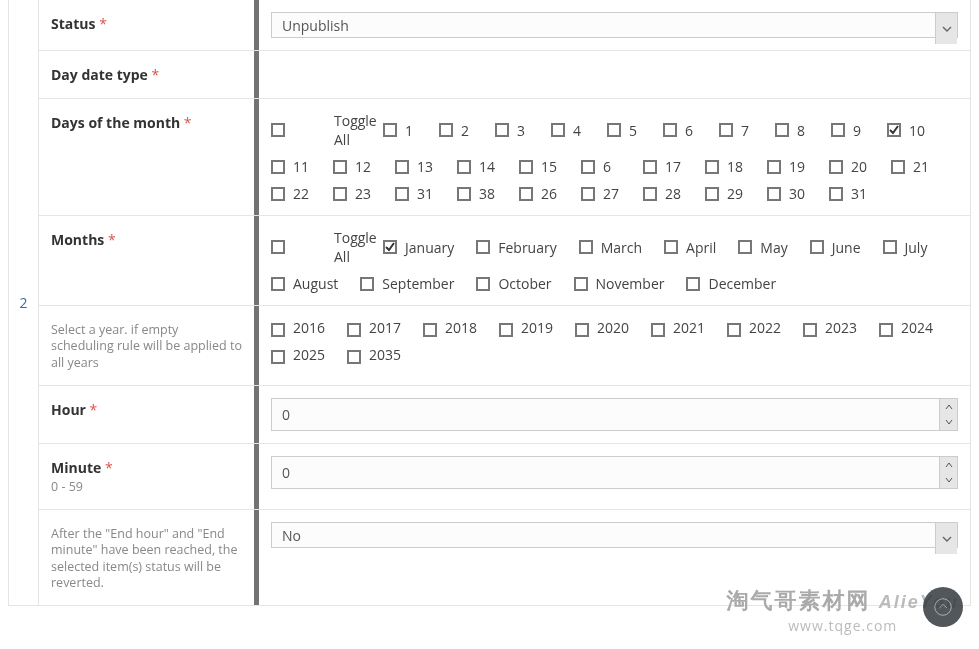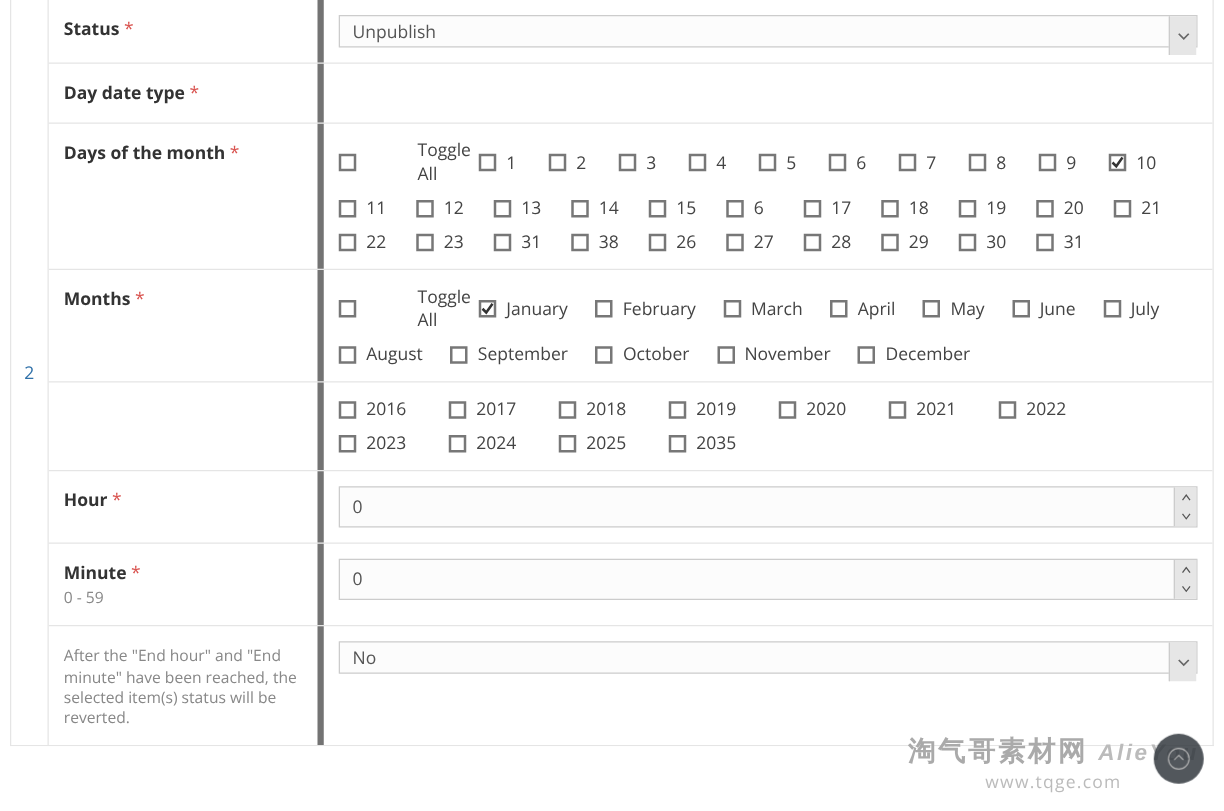--- a/index.html
+++ b/index.html
@@ -98,21 +98,21 @@
   .chk {
     display: inline-flex;
     align-items: center;
     margin-right: 22px;
     color: #444;
     font-size: 14px;
   }
   .chk.wide { width: 96px; margin-right: 16px; gap: 41px; }
   .chk.day  { width: 56px;  margin-right: 0; }
   .chk.day3 { width: 62px;  margin-right: 0; }
-  .chk.year { width: 88px;  margin-right: 0; }
+  .chk.year { width: 76px;  margin-right: 0; align-items: flex-end; }
   .box {
     width: 14px; height: 14px;
     border: 2px solid #777;
     margin-right: 8px;
     display: inline-flex; align-items: center; justify-content: center;
     flex-shrink: 0;
   }
   .box.checked svg { display:block; }
   .box svg { display:none; }
 
@@ -375,20 +375,21 @@
             <span class="chk ">
               <span class="box"></span>
               <span>December</span>
             </span>
           </div>
       </div>
     </div>
 
     <div class="row">
       <div class="labelcell">
+        <div class="help">Select a year. if empty scheduling rule will be applied to all years</div>
       </div>
       <div class="valuecell">
         <div class="checks" id="years-checks">
             <span class="chk year">
               <span class="box"></span>
               <span>2016</span>
             </span>
             <span class="chk year">
               <span class="box"></span>
               <span>2017</span>

